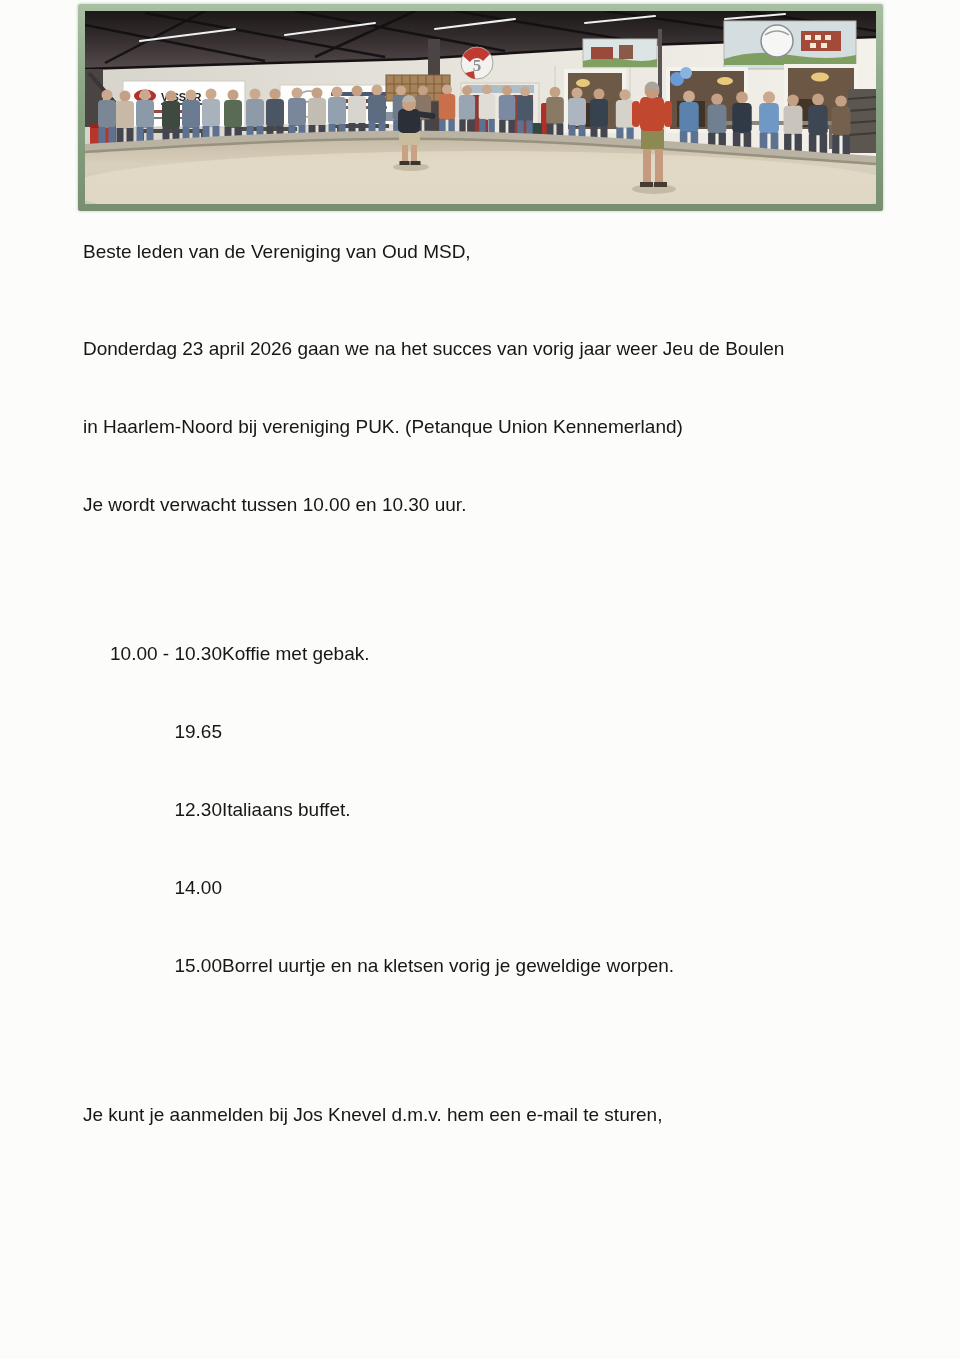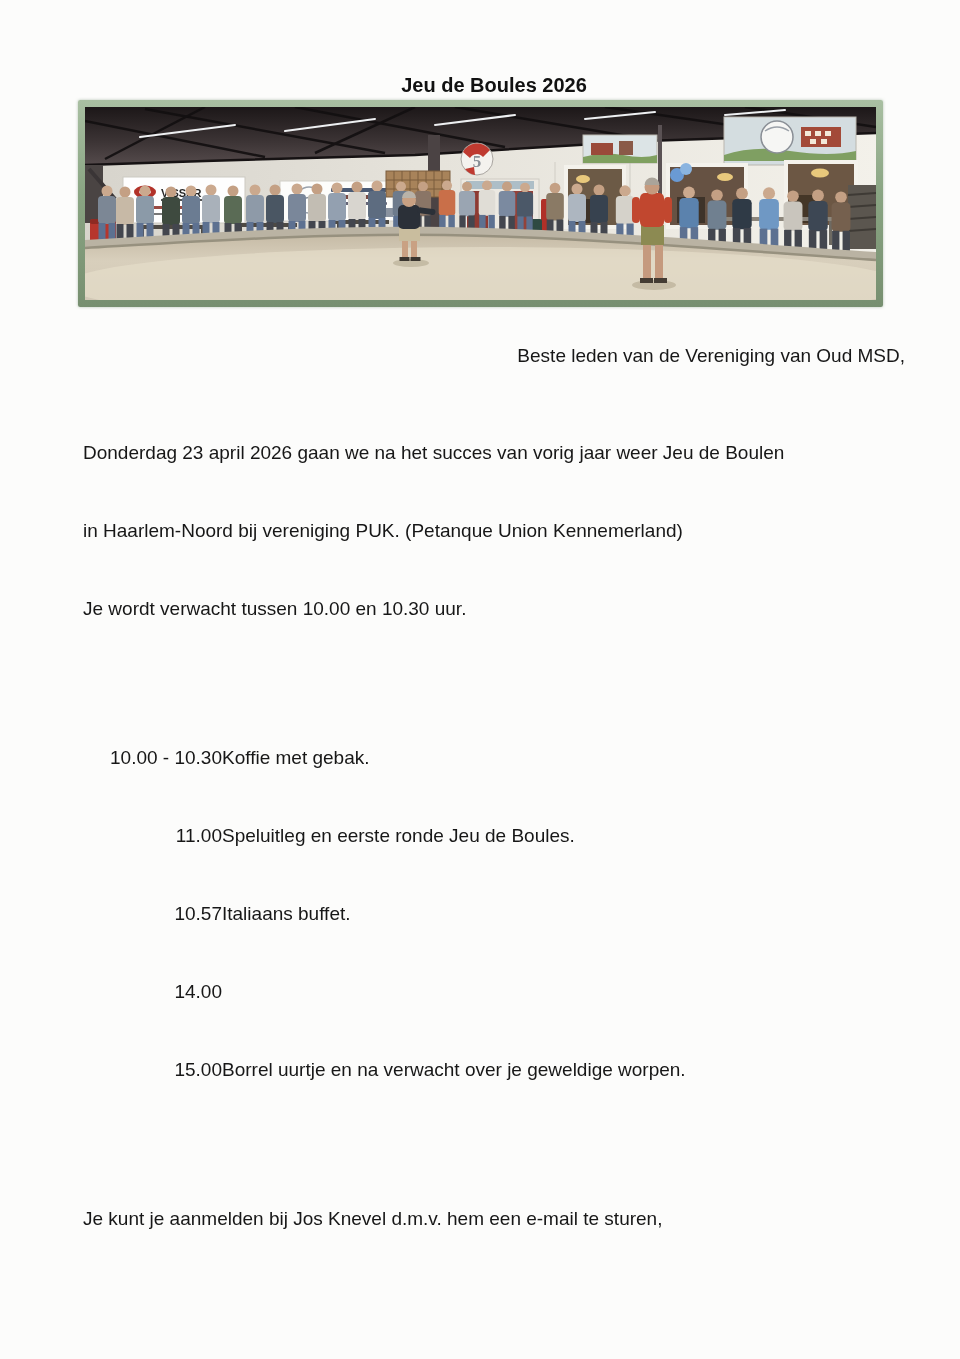--- a/index.html
+++ b/index.html
@@ -23,31 +23,30 @@
     margin-top:4px;
     width:791px;
     padding:7px;
     background:linear-gradient(180deg,#a9bfa2 0%,#8aa583 45%,#778f70 100%);
     border-radius:2px;
     box-shadow:0 0 3px rgba(110,140,108,.5);
   }
   .photo-frame svg { display:block; background:#e8e5df; }
   .body-text { font-size:19px; line-height:26px; }
   .para { margin-top:19px; white-space:pre-wrap; }
-  .para.first { margin-top:36px;text-align:right; }
+  .para.first { margin-top:28px; }
   .sched-row { display:flex;text-align:right; }
   .sched-time { width:139px; flex:none; }
   .line { white-space:pre-wrap; }
 </style>
 </head>
 <body>
 
 <div class="page">
 
-  <div class="doc-title">Jeu de Boules 2026</div>
 
   <figure class="photo-frame" style="margin-left:-5px;margin-right:0;margin-bottom:0;">
     <svg width="791" height="193" viewBox="0 0 791 193">
       <defs>
         <linearGradient id="gWall" x1="0" y1="0" x2="1" y2="0">
           <stop offset="0" stop-color="#d7d4cc"></stop>
             <stop offset="0.45" stop-color="#e6e3db"></stop>
             <stop offset="1" stop-color="#f3f1ea"></stop>
         </linearGradient>
         <linearGradient id="gCeil" x1="0" y1="0" x2="0" y2="1">
@@ -305,33 +304,32 @@
       <div class="line">in Haarlem-Noord bij vereniging PUK. (Petanque Union Kennemerland)</div>
       <div class="line">Je wordt verwacht tussen 10.00 en 10.30 uur.</div>
     </div>
 
     <div class="para">
       <div class="sched-row">
         <div class="sched-time">10.00 - 10.30</div>
         <div>Koffie met gebak.</div>
       </div>
       <div class="sched-row">
-        <div class="sched-time">11.00</div>
-        <div>Speluitleg en eerste ronde Jeu de Boules.</div>
-      </div>
-      <div class="sched-row">
-        <div class="sched-time">10.57</div>
+        <div class="sched-time">19.65</div>
+      </div>
+      <div class="sched-row">
+        <div class="sched-time">12.30</div>
         <div>Italiaans buffet.</div>
       </div>
       <div class="sched-row">
         <div class="sched-time">14.00</div>
       </div>
       <div class="sched-row">
         <div class="sched-time">15.00</div>
-        <div>Borrel uurtje en na verwacht over je geweldige worpen.</div>
+        <div>Borrel uurtje en na kletsen vorig je geweldige worpen.</div>
       </div>
     </div>
 
     <div class="para">
       <div class="line">Je kunt je aanmelden bij Jos Knevel d.m.v. hem een e-mail te sturen,</div>
       
     </div>
 
   </div>
 </div>

